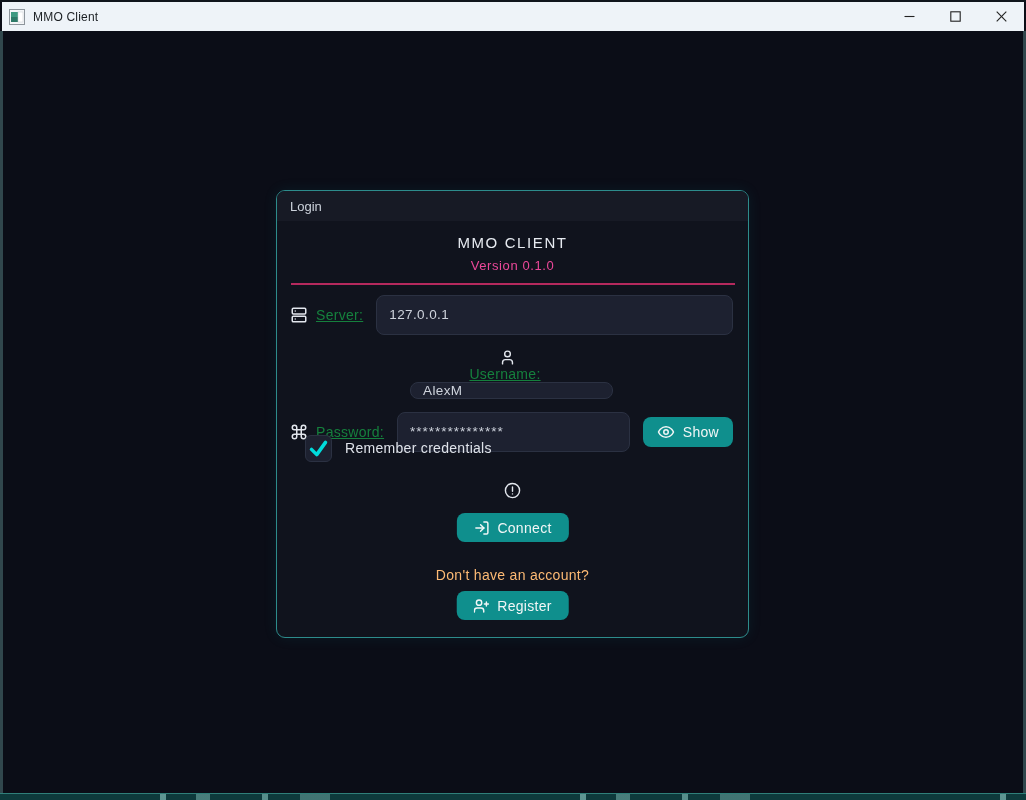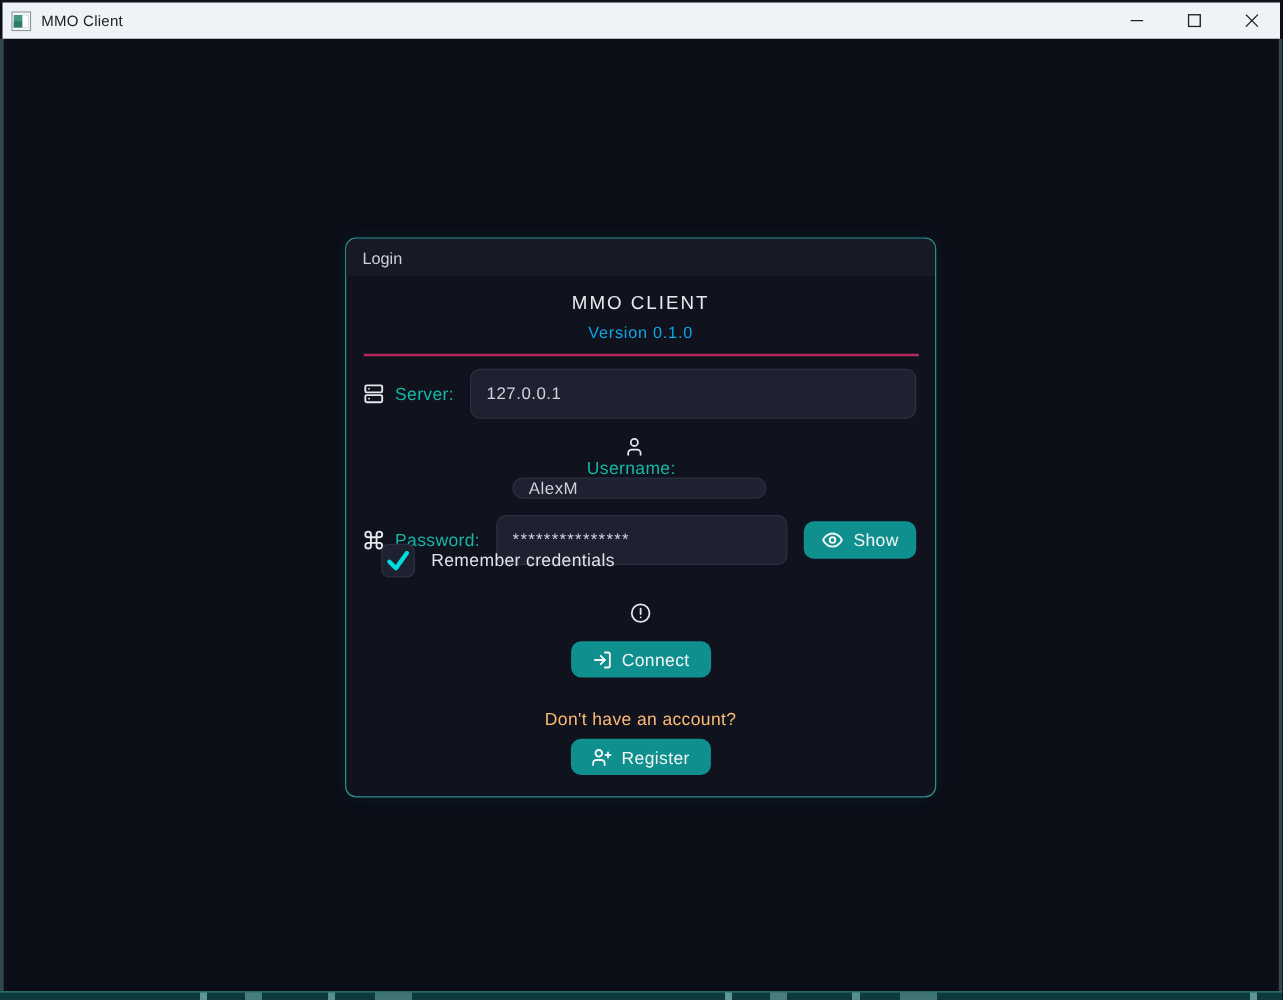--- a/index.html
+++ b/index.html
@@ -67,37 +67,37 @@
     padding-left:13px;
     font-size:13px; color:#ccd2db;
   }
   .dialog-heading {
     position:absolute; top:43px; left:0; right:0;
     text-align:center; font-size:15px; color:#e7ebf1;
     letter-spacing:1.6px; font-weight:500;
   }
   .dialog-version {
     position:absolute; top:67px; left:0; right:0;
-    text-align:center; font-size:13px; color:#0ea5e9; letter-spacing:0.6px;
+    text-align:center; font-size:13px; color:#ec4899; letter-spacing:0.6px;
   }
   .divider {
     position:absolute; top:92px; left:14px; width:444px; height:2px;
     background:#b5295d;
   }
 
   .field-row {
     position:absolute; left:13px; right:15px; height:31px;
     display:flex; align-items:center;
   }
   .row-server   { top:108px; }
   .row-username { top:158px;flex-direction:column; }
   .row-password { top:196px;margin-top:29px; }
   .field-icon { flex:0 0 auto; display:flex; align-items:center; margin-right:8px; }
   .field-icon svg { display:block; }
-  .field-label { font-size:14px; color:#14b8a6; letter-spacing:0.3px; white-space:nowrap; margin-right:13px; }
+  .field-label { font-size:14px; color:#15803d; letter-spacing:0.3px; white-space:nowrap; margin-right:13px;text-decoration:underline; }
   .text-input {
     flex:1 1 auto; height:40px; min-width:0;
     background:#1d2130;
     border:1px solid #2b3142;
     border-radius:8px;
     color:#ced3dc; font-size:13.5px; font-family:"Liberation Sans", sans-serif;
     padding:0 12px; letter-spacing:0.4px;
     outline:none;
   }
   .password-input { letter-spacing:1px; }

